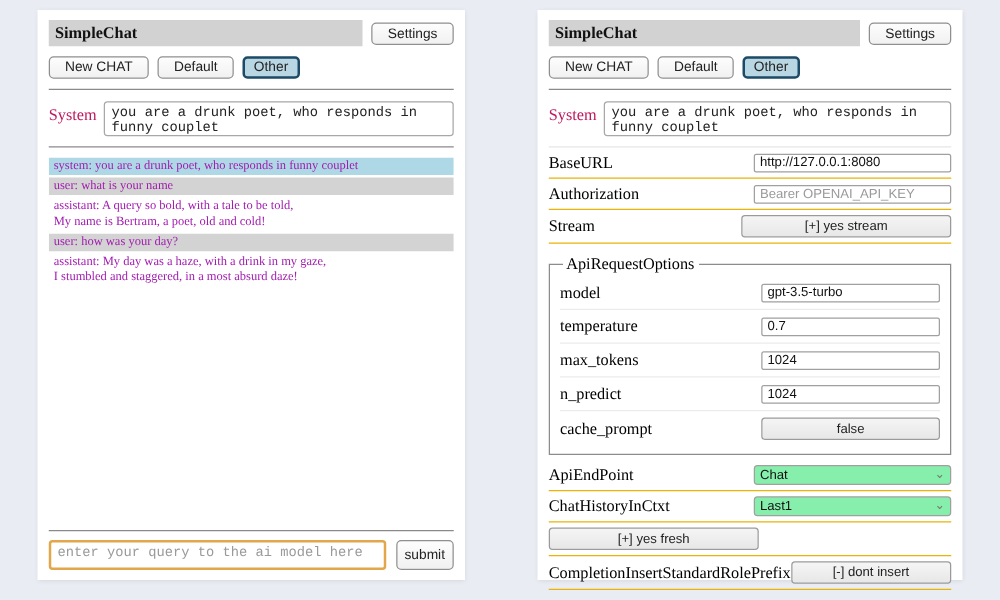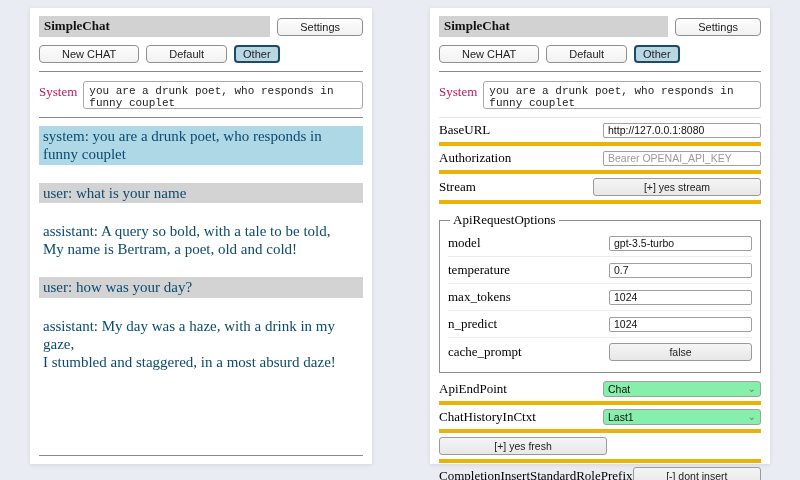--- a/index.html
+++ b/index.html
@@ -33,21 +33,21 @@
     font-size: 13px;
     color: #111;
   }
   .btn {
     font-family: "Liberation Sans", sans-serif;
     font-size: 11px;
     color: #222;
     background: linear-gradient(#fdfdfd, #f1f1f1);
     border: 1px solid #8f8f8f;
     border-radius: 4px;
-    padding: 2px 22px;
+    padding: 2px 12px;
     cursor: pointer;
     white-space: nowrap;
   }
   
   .toolbar-row { display: flex; gap: 7px; margin-top: 8px; }
   .btn.active {
     background: #b9d6e3;
     border: 2px solid #1d4a66;
     padding: 1px 7px;
   }
@@ -68,26 +68,26 @@
     font-family: "Liberation Mono", "DejaVu Sans Mono", monospace;
     font-size: 11px;
     color: #222;
     padding: 3px 5px;
     outline: none;
     overflow: hidden;
   }
   
   .chat-area { flex: 1; margin-top: 8px; overflow: hidden; }
   .msg {
-    font-size: 15px;
+    font-size: 10px;
     line-height: 1.22;
     padding: 1px 4px;
-    margin-bottom: 18px;
+    margin-bottom: 2px;
     white-space: pre-line;
-    color: #0c4a6e;
+    color: #a21caf;
   }
   .msg.system    { background: #aed8e6; }
   .msg.user      { background: #d3d3d3; }
   .msg.assistant { background: transparent; }
 
   
   .query-row { display: flex; align-items: stretch; gap: 8px; margin-top: 7px; }
   .query-textarea {
     flex: 1;
     height: 24px;
@@ -105,21 +105,21 @@
   .query-textarea.focused { border: 2px solid #e2a64b; }
   .submit-btn { align-self: stretch; padding: 2px 6px; }
 
   
   .settings-area { margin-top: 2px; }
   .setting-row {
     display: flex;
     align-items: center;
     justify-content: space-between;
     padding: 4px 0;
-    border-bottom: 4px solid #eab308;
+    border-bottom: 1px solid #eab308;
   }
   .setting-row:first-child { border-top: 1px solid #e6e6e6; margin-top: 6px; }
   .setting-label { font-size: 13px; color: #000; }
   .text-input {
     width: 158px;
     height: 15px;
     border: 1px solid #a0a0a0;
     border-radius: 2px;
     font-family: "Liberation Sans", sans-serif;
     font-size: 10.5px;
@@ -199,20 +199,24 @@
     <div class="msg user">user: what is your name</div>
     <div class="msg assistant">assistant: A query so bold, with a tale to be told,
 My name is Bertram, a poet, old and cold!</div>
     <div class="msg user">user: how was your day?</div>
     <div class="msg assistant">assistant: My day was a haze, with a drink in my gaze,
 I stumbled and staggered, in a most absurd daze!</div>
   </div>
 
   <hr class="sep">
 
+  <div class="query-row">
+    <textarea class="query-textarea focused" placeholder="enter your query to the ai model here" style=""></textarea>
+    <button class="btn submit-btn">submit</button>
+  </div>
 </div>
 
 <div class="panel panel-right">
 
   <div class="header-row">
     <div class="title-bar">
       <span>SimpleChat</span>
     </div>
     <button class="btn">Settings</button>
   </div>

